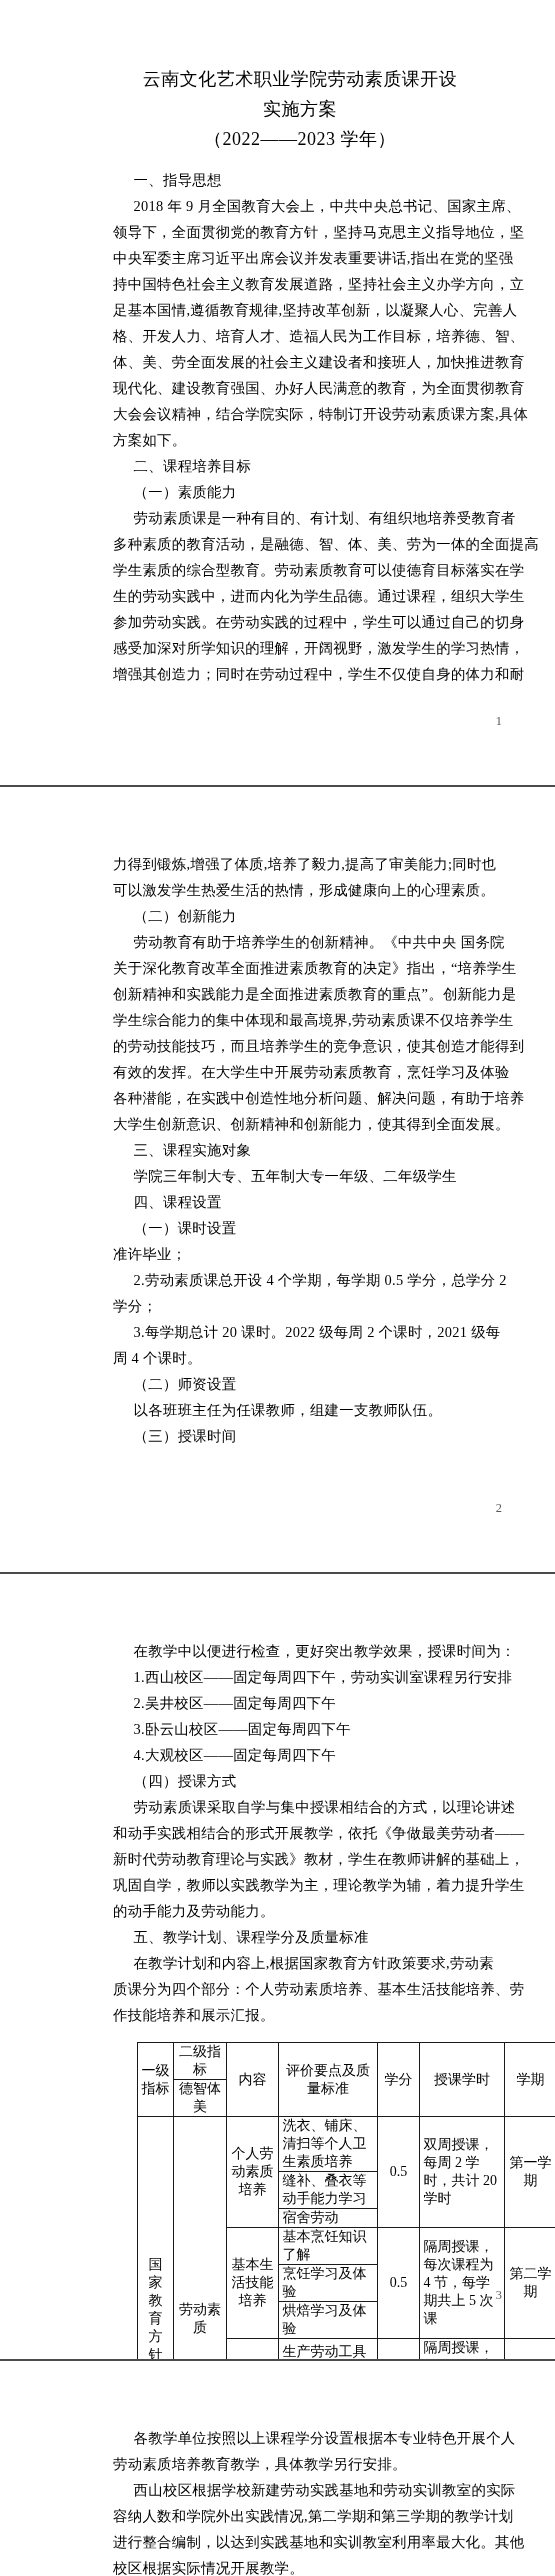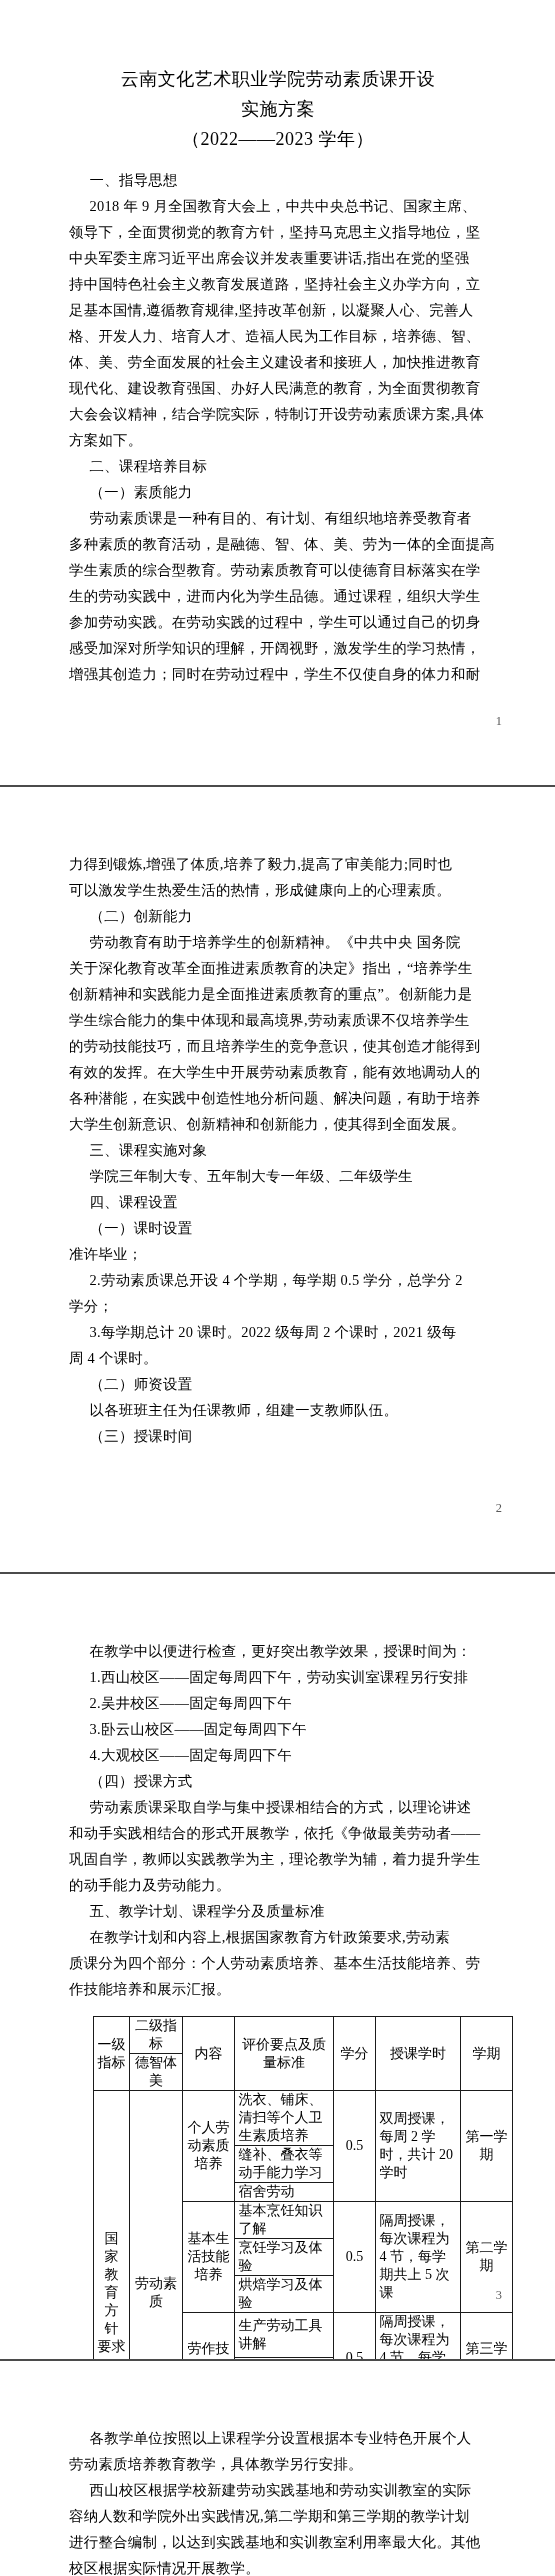--- a/index.html
+++ b/index.html
@@ -1,20 +1,20 @@
 <!DOCTYPE html>
 <html style="font-size:8.2px"><head>
 <meta charset="utf-8">
 <style>
   html,body{margin:0;padding:0;background:#ffffff;}
   #doc{width:556px;margin:0 auto;background:#ffffff;
        font-family:"Liberation Serif","DejaVu Serif",serif;color:#000;}
   .page{position:relative;width:556px;height:787px;background:#ffffff;overflow:hidden;}
   .page-sep{position:absolute;left:0;bottom:0;width:100%;height:2.1px;background:#4b4b4b;}
-  .content{padding-top:64px;}
+  .content{padding-top:64px;padding-left:44px;}
   .title-line{height:30px;line-height:30px;text-align:center;font-size:18px;
               letter-spacing:0.5px;white-space:nowrap;}
   .title-gap{height:13px;}
   .tline{margin:0 69px;height:26px;line-height:26px;font-size:14.4px;
          white-space:nowrap;letter-spacing:0.3px;}
   .ind{padding-left:20.6px;}
   .page-number{position:absolute;top:708px;right:54px;height:26px;line-height:26px;
                font-size:12.4px;color:#595959;font-family:"Liberation Serif","DejaVu Serif",serif;}
   
   .tbl-wrap{margin:14.4px 69px 0 69px;}
@@ -63,21 +63,21 @@
     <div class="page">
       <div class="content">
         <div class="tline">力得到锻炼,增强了体质,培养了毅力,提高了审美能力;同时也</div>
         <div class="tline">可以激发学生热爱生活的热情，形成健康向上的心理素质。</div>
         <div class="tline ind">（二）创新能力</div>
         <div class="tline ind">劳动教育有助于培养学生的创新精神。《中共中央 国务院</div>
         <div class="tline">关于深化教育改革全面推进素质教育的决定》指出，“培养学生</div>
         <div class="tline">创新精神和实践能力是全面推进素质教育的重点”。创新能力是</div>
         <div class="tline">学生综合能力的集中体现和最高境界,劳动素质课不仅培养学生</div>
         <div class="tline">的劳动技能技巧，而且培养学生的竞争意识，使其创造才能得到</div>
-        <div class="tline">有效的发挥。在大学生中开展劳动素质教育，能有效地调动人的</div>
+        <div class="tline">有效的发挥。在大学生中开展劳动素质教育，烹饪学习及体验</div>
         <div class="tline">各种潜能，在实践中创造性地分析问题、解决问题，有助于培养</div>
         <div class="tline">大学生创新意识、创新精神和创新能力，使其得到全面发展。</div>
         <div class="tline ind">三、课程实施对象</div>
         <div class="tline ind">学院三年制大专、五年制大专一年级、二年级学生</div>
         <div class="tline ind">四、课程设置</div>
         <div class="tline ind">（一）课时设置</div>
         <div class="tline">准许毕业；</div>
         <div class="tline ind">2.劳动素质课总开设 4 个学期，每学期 0.5 学分，总学分 2</div>
         <div class="tline">学分；</div>
         <div class="tline ind">3.每学期总计 20 课时。2022 级每周 2 个课时，2021 级每</div>
@@ -92,20 +92,21 @@
     <div class="page">
       <div class="content">
         <div class="tline ind">在教学中以便进行检查，更好突出教学效果，授课时间为：</div>
         <div class="tline ind">1.西山校区——固定每周四下午，劳动实训室课程另行安排</div>
         <div class="tline ind">2.吴井校区——固定每周四下午</div>
         <div class="tline ind">3.卧云山校区——固定每周四下午</div>
         <div class="tline ind">4.大观校区——固定每周四下午</div>
         <div class="tline ind">（四）授课方式</div>
         <div class="tline ind">劳动素质课采取自学与集中授课相结合的方式，以理论讲述</div>
         <div class="tline">和动手实践相结合的形式开展教学，依托《争做最美劳动者——</div>
+        <div class="tline">新时代劳动教育理论与实践》教材，学生在教师讲解的基础上，</div>
         <div class="tline">巩固自学，教师以实践教学为主，理论教学为辅，着力提升学生</div>
         <div class="tline">的动手能力及劳动能力。</div>
         <div class="tline ind">五、教学计划、课程学分及质量标准</div>
         <div class="tline ind">在教学计划和内容上,根据国家教育方针政策要求,劳动素</div>
         <div class="tline">质课分为四个部分：个人劳动素质培养、基本生活技能培养、劳</div>
         <div class="tline">作技能培养和展示汇报。</div>
         <div class="tbl-wrap">
           <table class="plan">
             <colgroup>
               <col style="width: 36px;">

